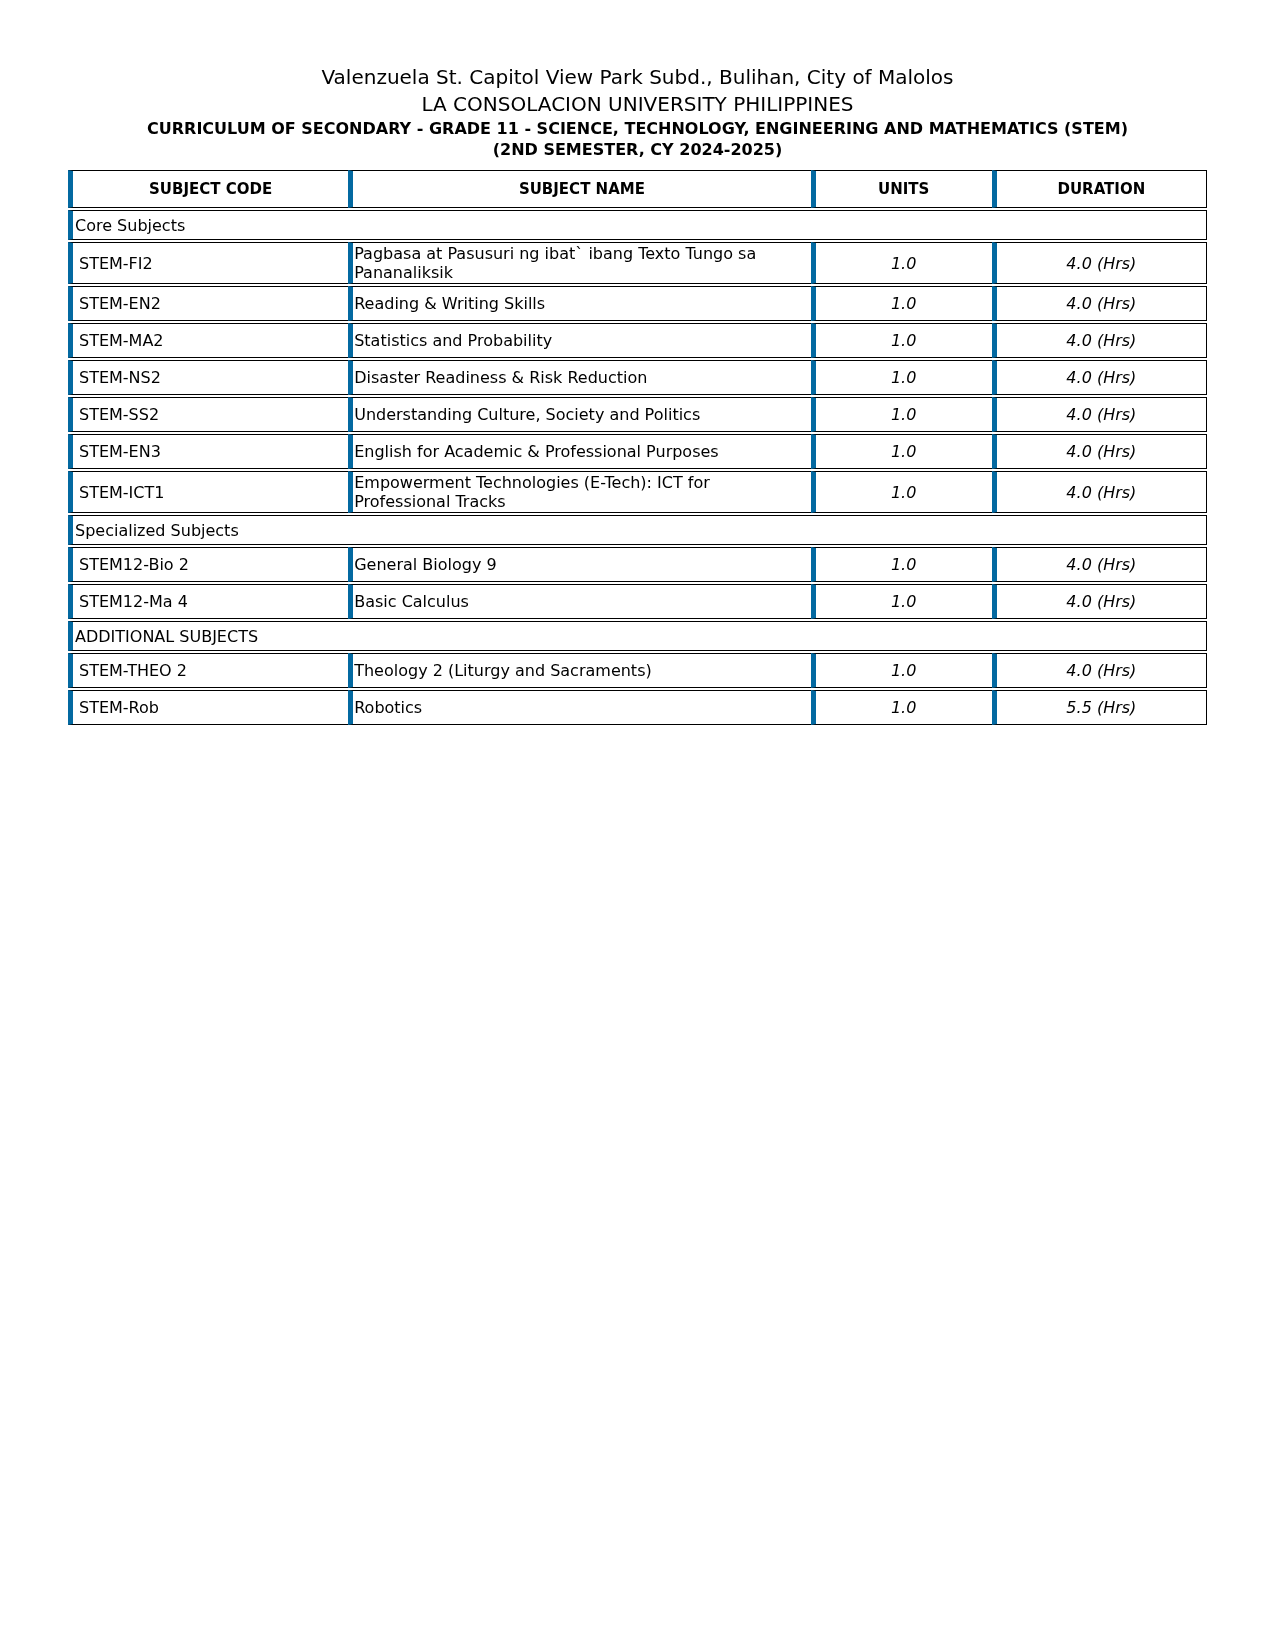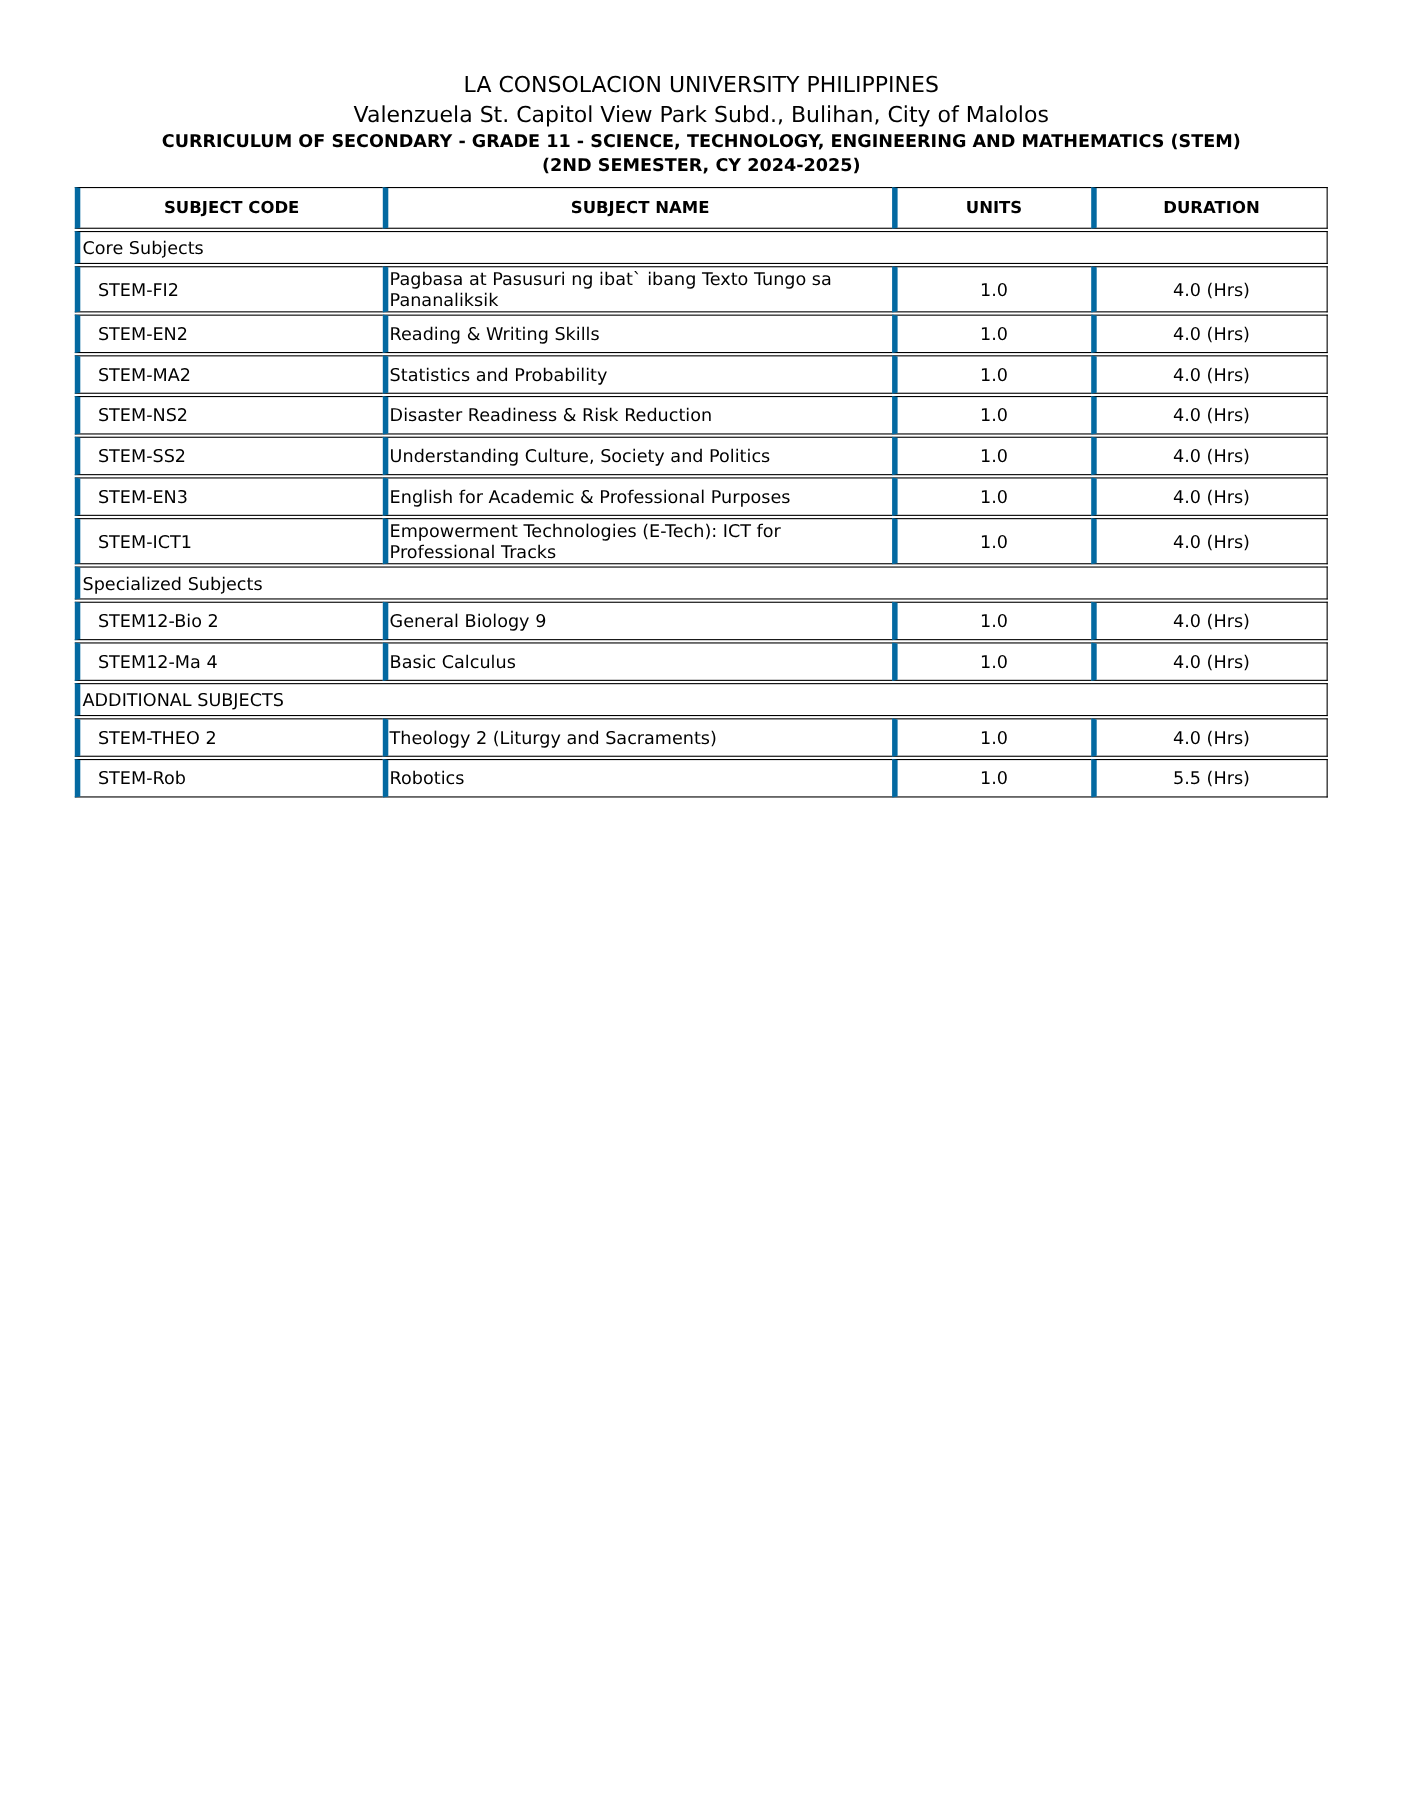--- a/index.html
+++ b/index.html
@@ -61,37 +61,37 @@
     height: 38px;
   }
   tr.section-row td {
     height: 30px;
     text-align: left;
     padding-left: 2px;
   }
   tr.subject-row td { height: 35px; }
   td.cell-code {
     text-align: left;
-    padding-left: 16px;
+    padding-left: 6px;
   }
   td.cell-name {
     text-align: left;
     padding-left: 1px;
     padding-right: 6px;
   }
-  td.cell-units, td.cell-duration { text-align: center; }
+  td.cell-units, td.cell-duration { text-align: center; font-style: italic; }
 </style>
 </head>
 <body>
 
 <div class="page">
 
   <div class="letterhead">
+    <div>Valenzuela St. Capitol View Park Subd., Bulihan, City of Malolos</div>
     <div>LA CONSOLACION UNIVERSITY PHILIPPINES</div>
-    <div>Valenzuela St. Capitol View Park Subd., Bulihan, City of Malolos</div>
   </div>
 
   <div class="doc-title">
     <div>CURRICULUM OF SECONDARY - GRADE 11 - SCIENCE, TECHNOLOGY, ENGINEERING AND MATHEMATICS (STEM)</div>
     <div>(2ND SEMESTER, CY 2024-2025)</div>
   </div>
 
   <table class="curriculum">
     <colgroup>
       <col class="c-code">

